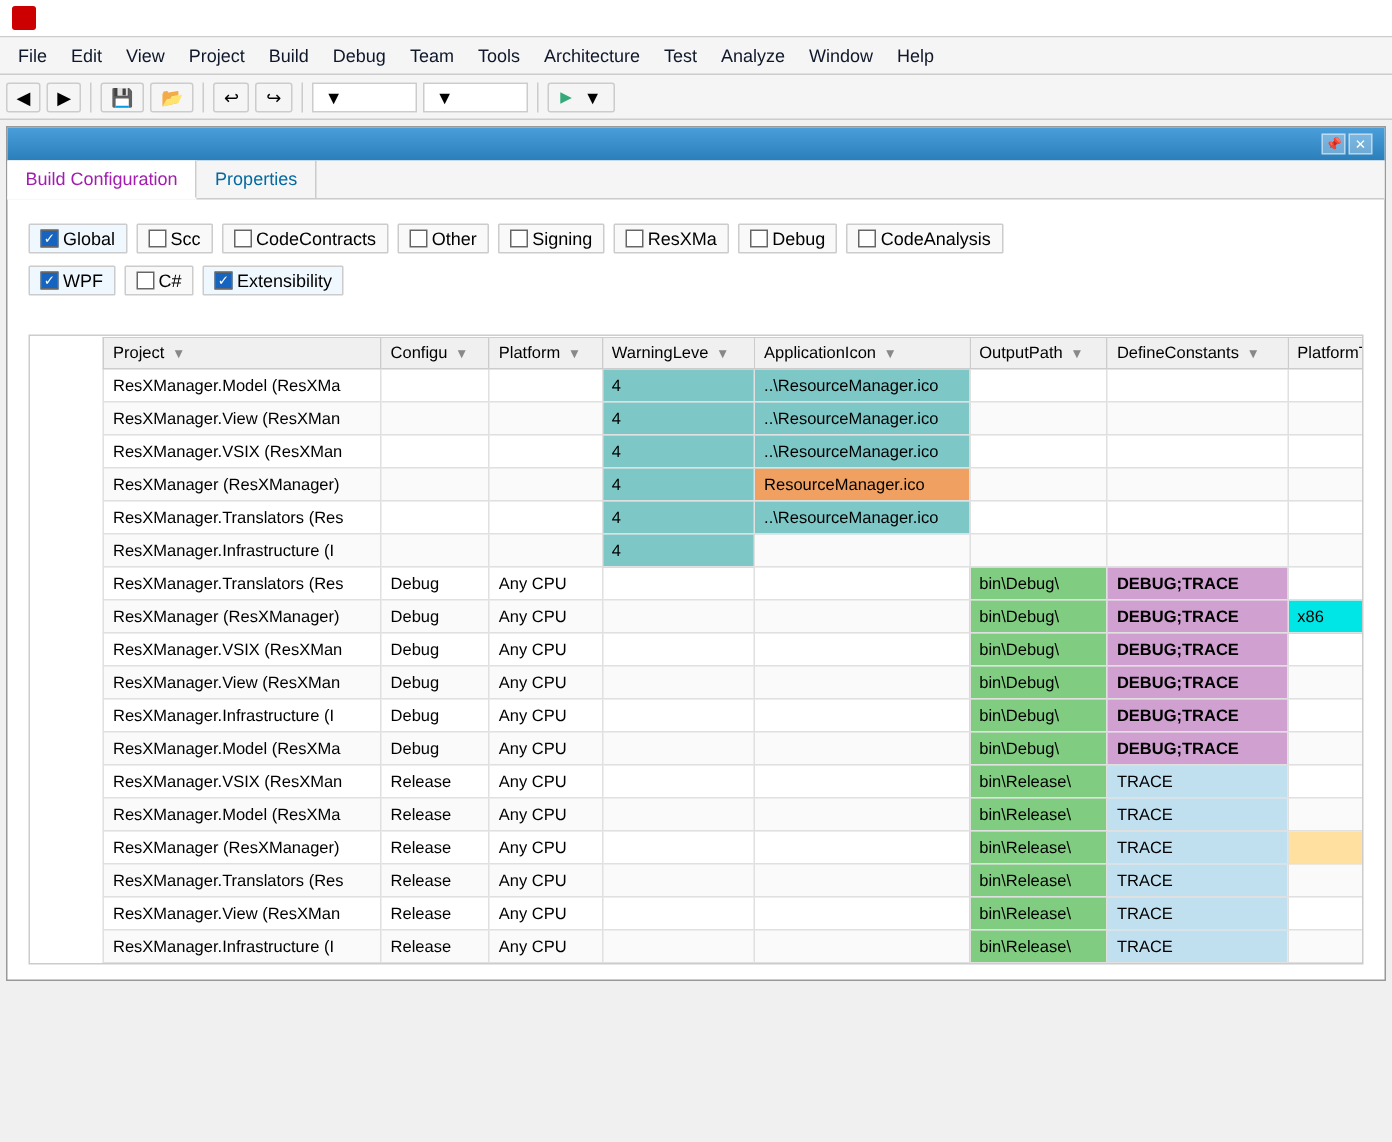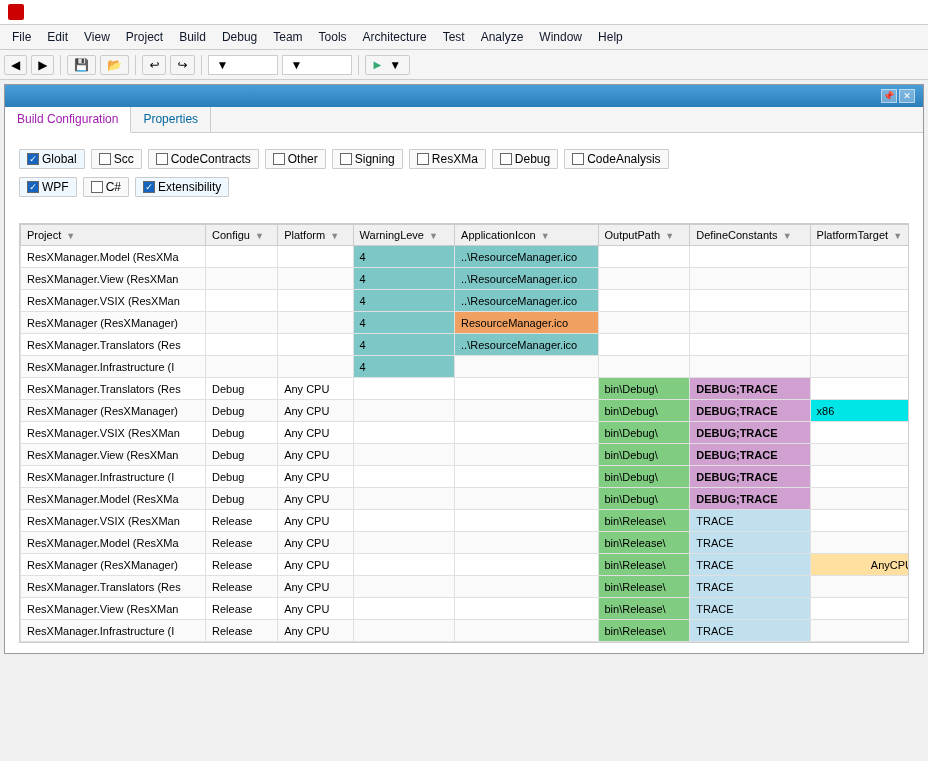--- a/index.html
+++ b/index.html
@@ -157,20 +157,21 @@
     }
     .checkbox-item.checked .cb { background: #fff; color: #006; }
     .checkbox-item .cb.checked-blue { background: #1565c0; color: #fff; }
 
     
     .table-container {
       overflow-x: auto;
       border: 1px solid #ccc;
       margin: 10px 14px;
       font-size: 11px;
+      padding-left: 48px;
     }
     table { border-collapse: collapse; min-width: 900px; width: 100%; }
     th {
       background: #f0f0f0;
       border: 1px solid #ccc;
       padding: 4px 6px;
       text-align: left;
       font-weight: normal;
       white-space: nowrap;
       position: relative;

